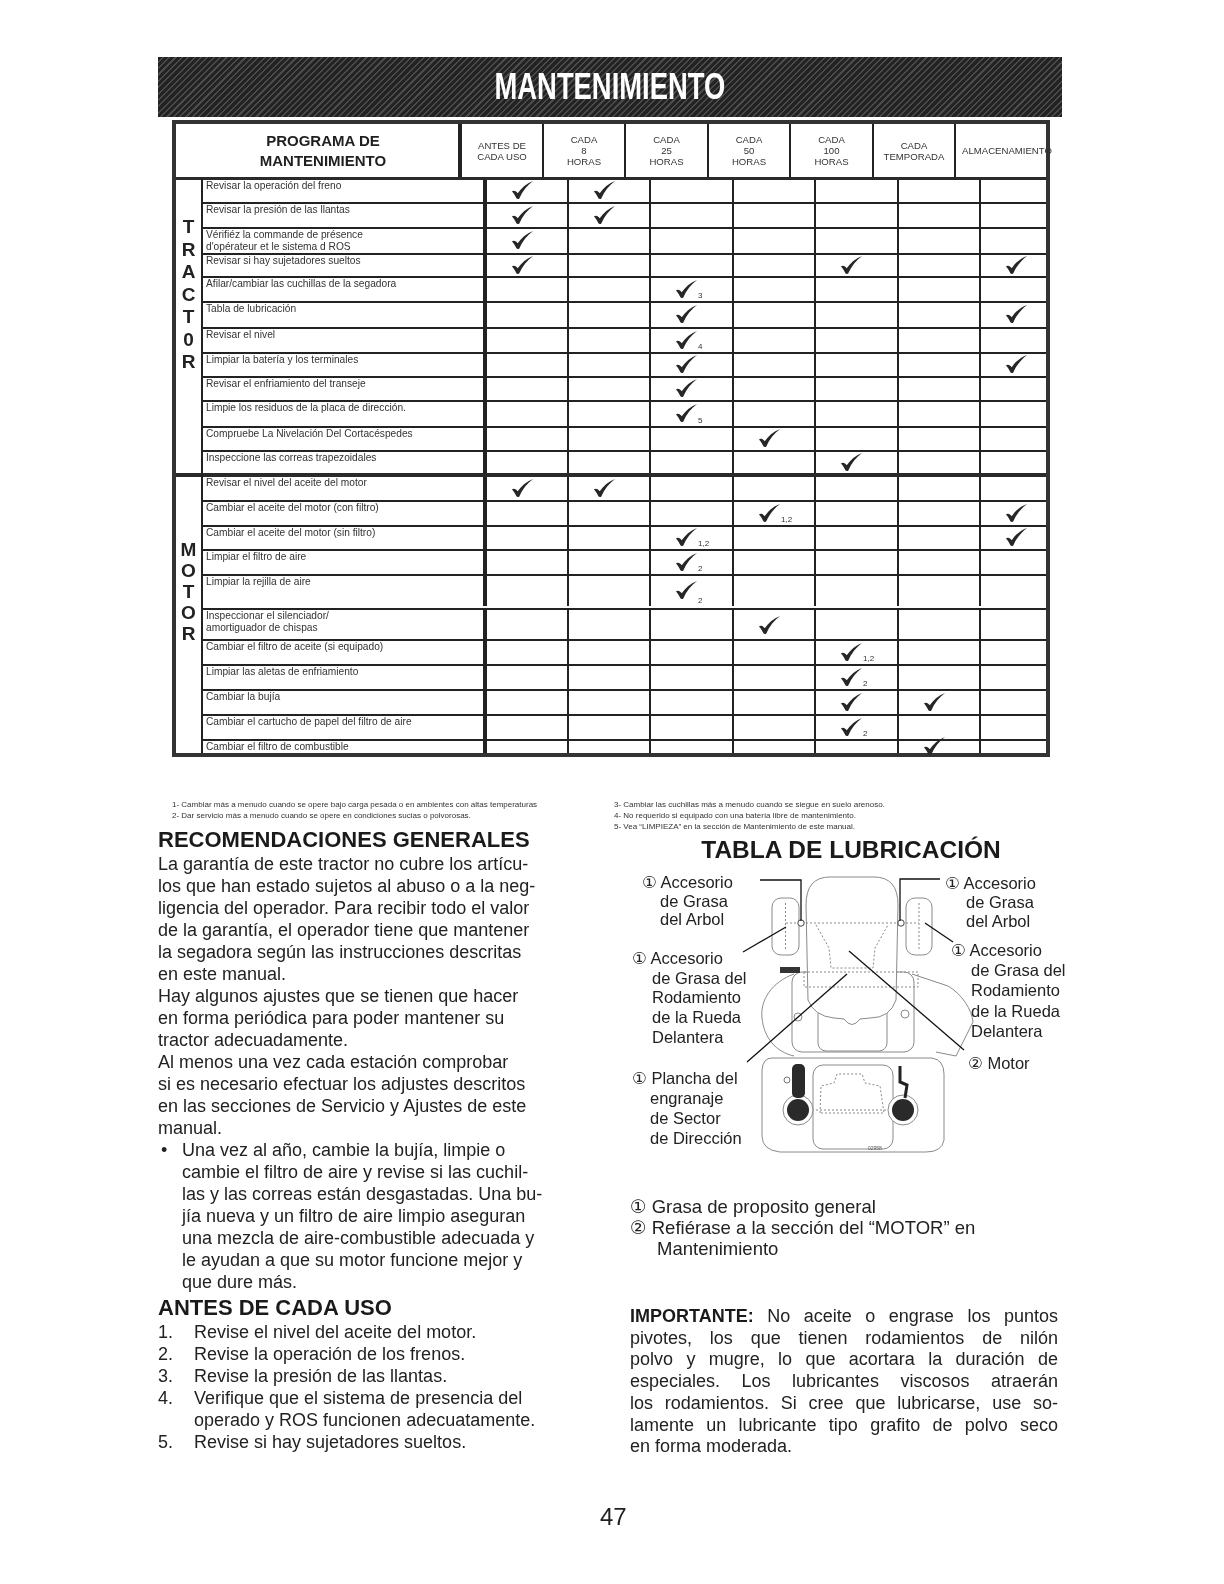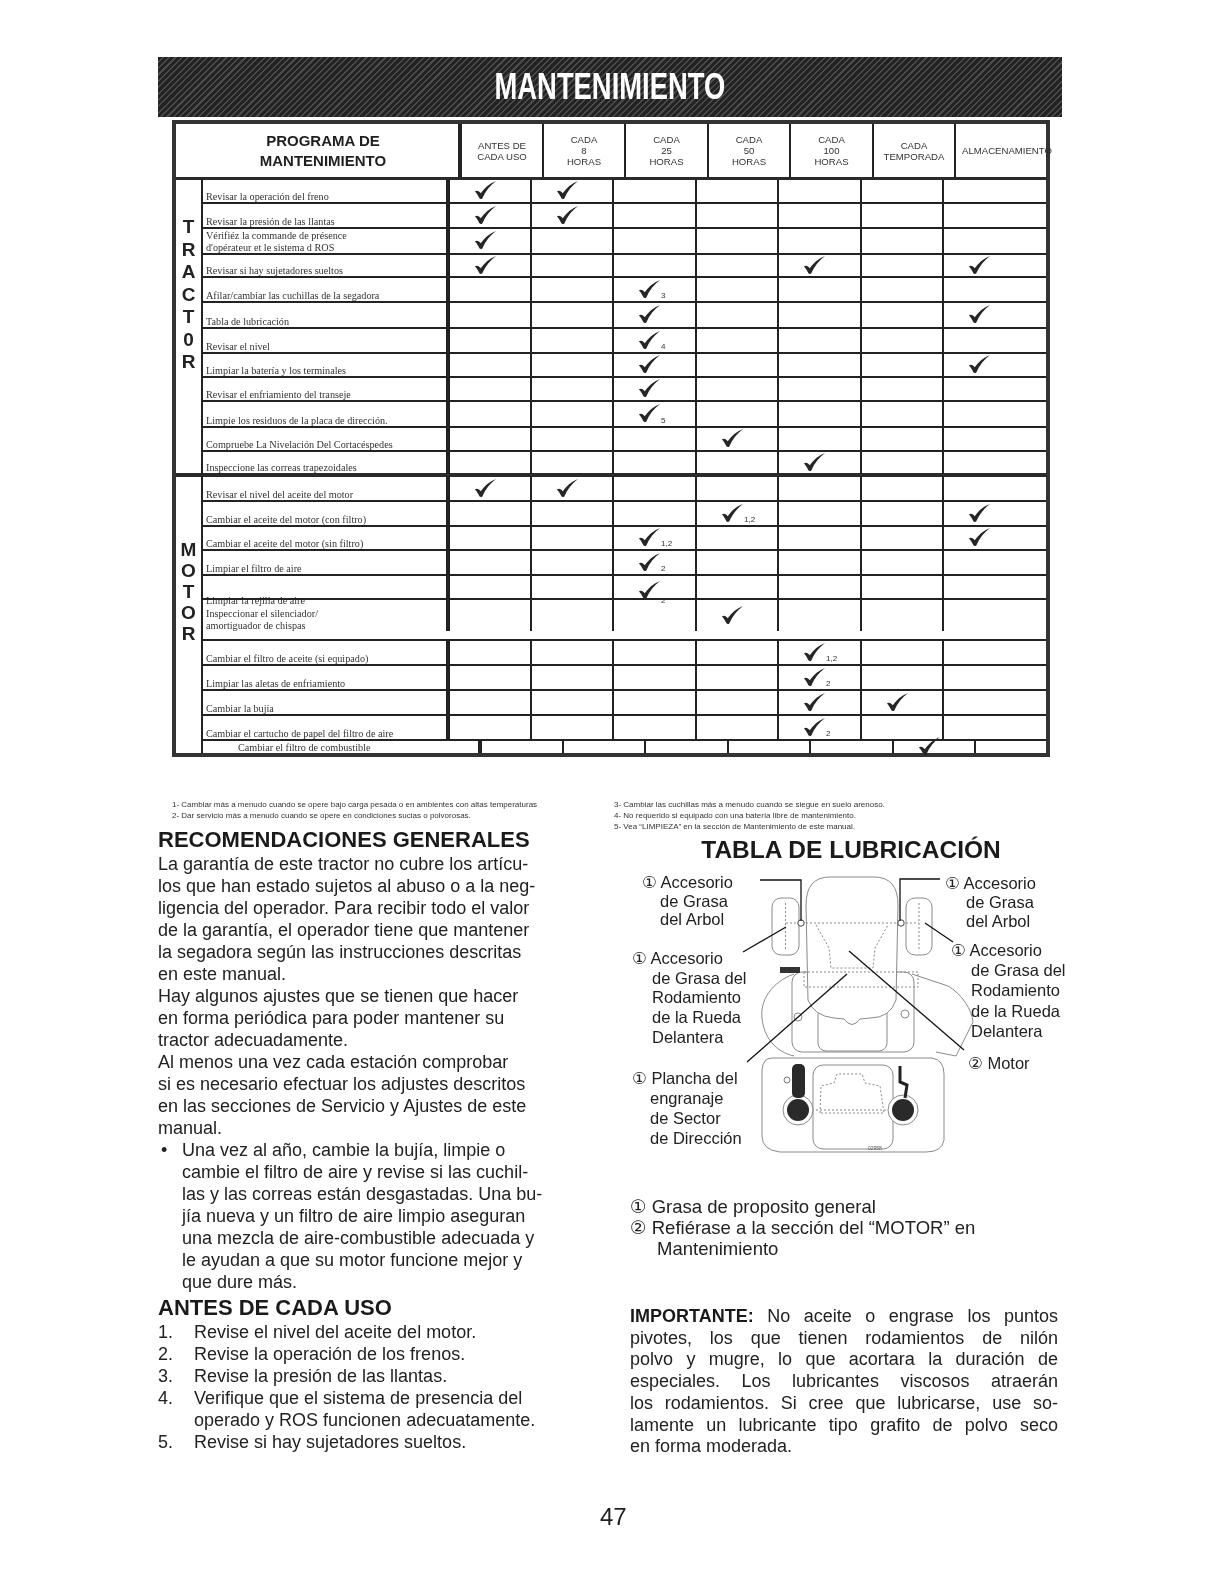--- a/index.html
+++ b/index.html
@@ -18,21 +18,21 @@
 .srow{position:absolute;left:27px;right:0;display:flex;border-top:2px solid #222222;}
 .srow.hrow{left:12px;border-top:none;}
 .srow.first.s0{border-top:3px solid #2a2a2a;}
 .srow.first.s1{border-top:4px solid #2a2a2a;}
 .cell{height:100%;border-right:2px solid #222222;position:relative;flex:none;}
 .srow .cell:last-child{border-right:none;}
 .title-cell{width:274px;border-right:4px solid #222222;display:flex;flex-direction:column;align-items:center;justify-content:center;}
 .tline{font-weight:bold;font-size:15px;line-height:20px;color:#1f1f1f;white-space:nowrap;}
 .hcell{display:flex;flex-direction:column;align-items:center;justify-content:center;}
 .hline{font-size:9.6px;line-height:11px;color:#333333;white-space:nowrap;}
-.label-cell{width:247px;border-right:4px solid #222222;display:flex;flex-direction:column;justify-content:flex-end;padding-left:3px;font-family:Liberation Serif, serif;}
+.label-cell{width:284px;border-right:4px solid #222222;display:flex;flex-direction:column;justify-content:flex-start;padding-left:3px;}
 .lline{font-size:10.2px;line-height:11.5px;color:#333333;white-space:nowrap;}
 .letters{position:absolute;left:0;width:27px;border-right:2px solid #222222;text-align:center;}
 .letters.s0{border-top:3px solid #2a2a2a;padding-top:36px;}
 .letters.s1{border-top:4px solid #2a2a2a;padding-top:62px;}
 .letter{font-weight:bold;font-size:19px;color:#222222;}
 .letters.s0 .letter{line-height:22.5px;}
 .letters.s1 .letter{line-height:21px;}
 .check{position:absolute;left:24px;top:50%;margin-top:-11px;width:23px;height:20px;}
 .note{position:absolute;left:47px;bottom:1px;font-size:8px;line-height:9px;color:#333333;}
 
@@ -424,21 +424,21 @@
         <svg class="check" viewBox="0 0 24 20">
           <path d="M1,11.5 C3,10 5.5,11 7,13.5 C11,7.5 16,3 23,0.5 C17,5 12,11 8.5,19 C7.5,19.6 6.2,19.4 5.6,18.5 C4.5,16 3,13.5 1,11.5 Z" fill="#262626"></path>
         </svg>
         <span class="note">2</span>
       </div>
       <div class="cell dcell" style="width: 82px;"></div>
       <div class="cell dcell" style="width: 83px;"></div>
       <div class="cell dcell" style="width: 82px;"></div>
       <div class="cell dcell" style="width: 102px;"></div>
     </div>
-    <div class="srow" style="top: 474px; height: 33px;">
+    <div class="srow" style="top: 484px; height: 33px;">
       <div class="cell label-cell">
         <div class="lline">Inspeccionar el silenciador/</div>
         <div class="lline">amortiguador de chispas</div>
       </div>
       <div class="cell dcell" style="width: 82px;"></div>
       <div class="cell dcell" style="width: 82px;"></div>
       <div class="cell dcell" style="width: 83px;"></div>
       <div class="cell dcell" style="width: 82px;">
         <svg class="check" viewBox="0 0 24 20">
           <path d="M1,11.5 C3,10 5.5,11 7,13.5 C11,7.5 16,3 23,0.5 C17,5 12,11 8.5,19 C7.5,19.6 6.2,19.4 5.6,18.5 C4.5,16 3,13.5 1,11.5 Z" fill="#262626"></path>
@@ -512,21 +512,21 @@
       <div class="cell dcell" style="width: 82px;"></div>
       <div class="cell dcell" style="width: 83px;">
         <svg class="check" viewBox="0 0 24 20">
           <path d="M1,11.5 C3,10 5.5,11 7,13.5 C11,7.5 16,3 23,0.5 C17,5 12,11 8.5,19 C7.5,19.6 6.2,19.4 5.6,18.5 C4.5,16 3,13.5 1,11.5 Z" fill="#262626"></path>
         </svg>
         <span class="note">2</span>
       </div>
       <div class="cell dcell" style="width: 82px;"></div>
       <div class="cell dcell" style="width: 102px;"></div>
     </div>
-    <div class="srow" style="top: 615px; height: 14px; padding-left: 32px;">
+    <div class="srow" style="top: 615px; height: 14px;">
       <div class="cell label-cell">
         <div class="lline">Cambiar el filtro de combustible</div>
       </div>
       <div class="cell dcell" style="width: 82px;"></div>
       <div class="cell dcell" style="width: 82px;"></div>
       <div class="cell dcell" style="width: 83px;"></div>
       <div class="cell dcell" style="width: 82px;"></div>
       <div class="cell dcell" style="width: 83px;"></div>
       <div class="cell dcell" style="width: 82px;">
         <svg class="check" viewBox="0 0 24 20">

